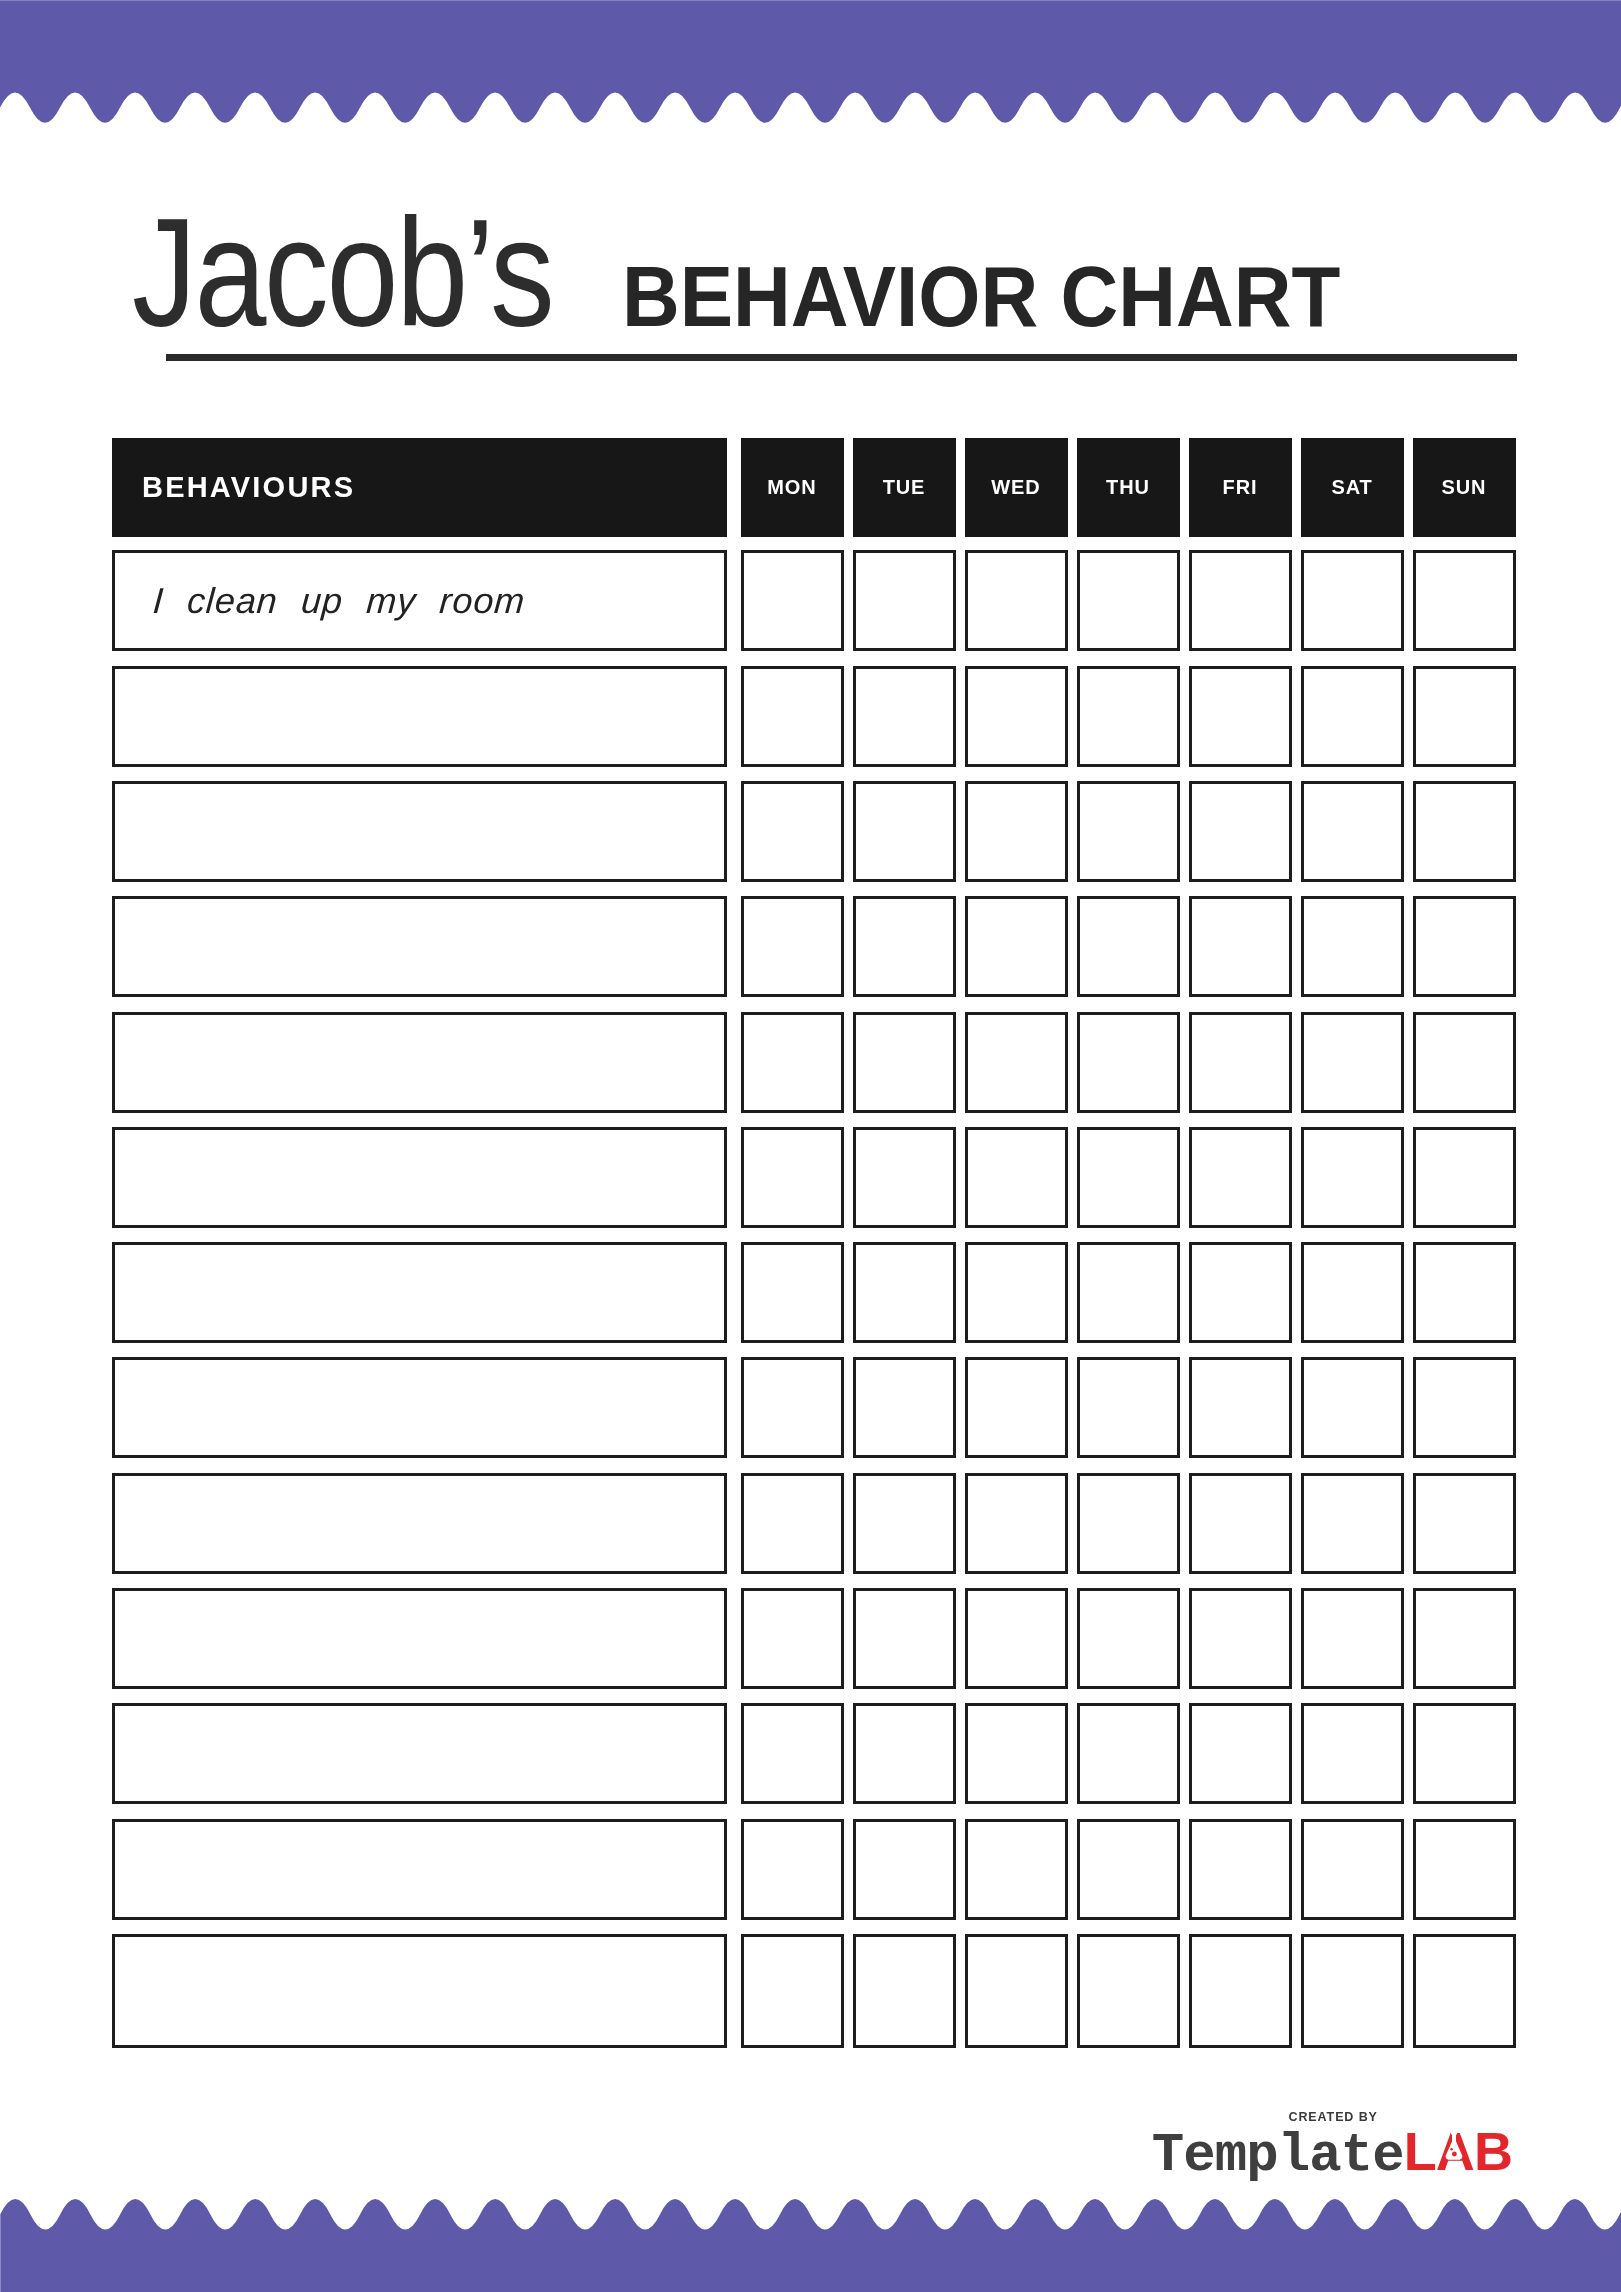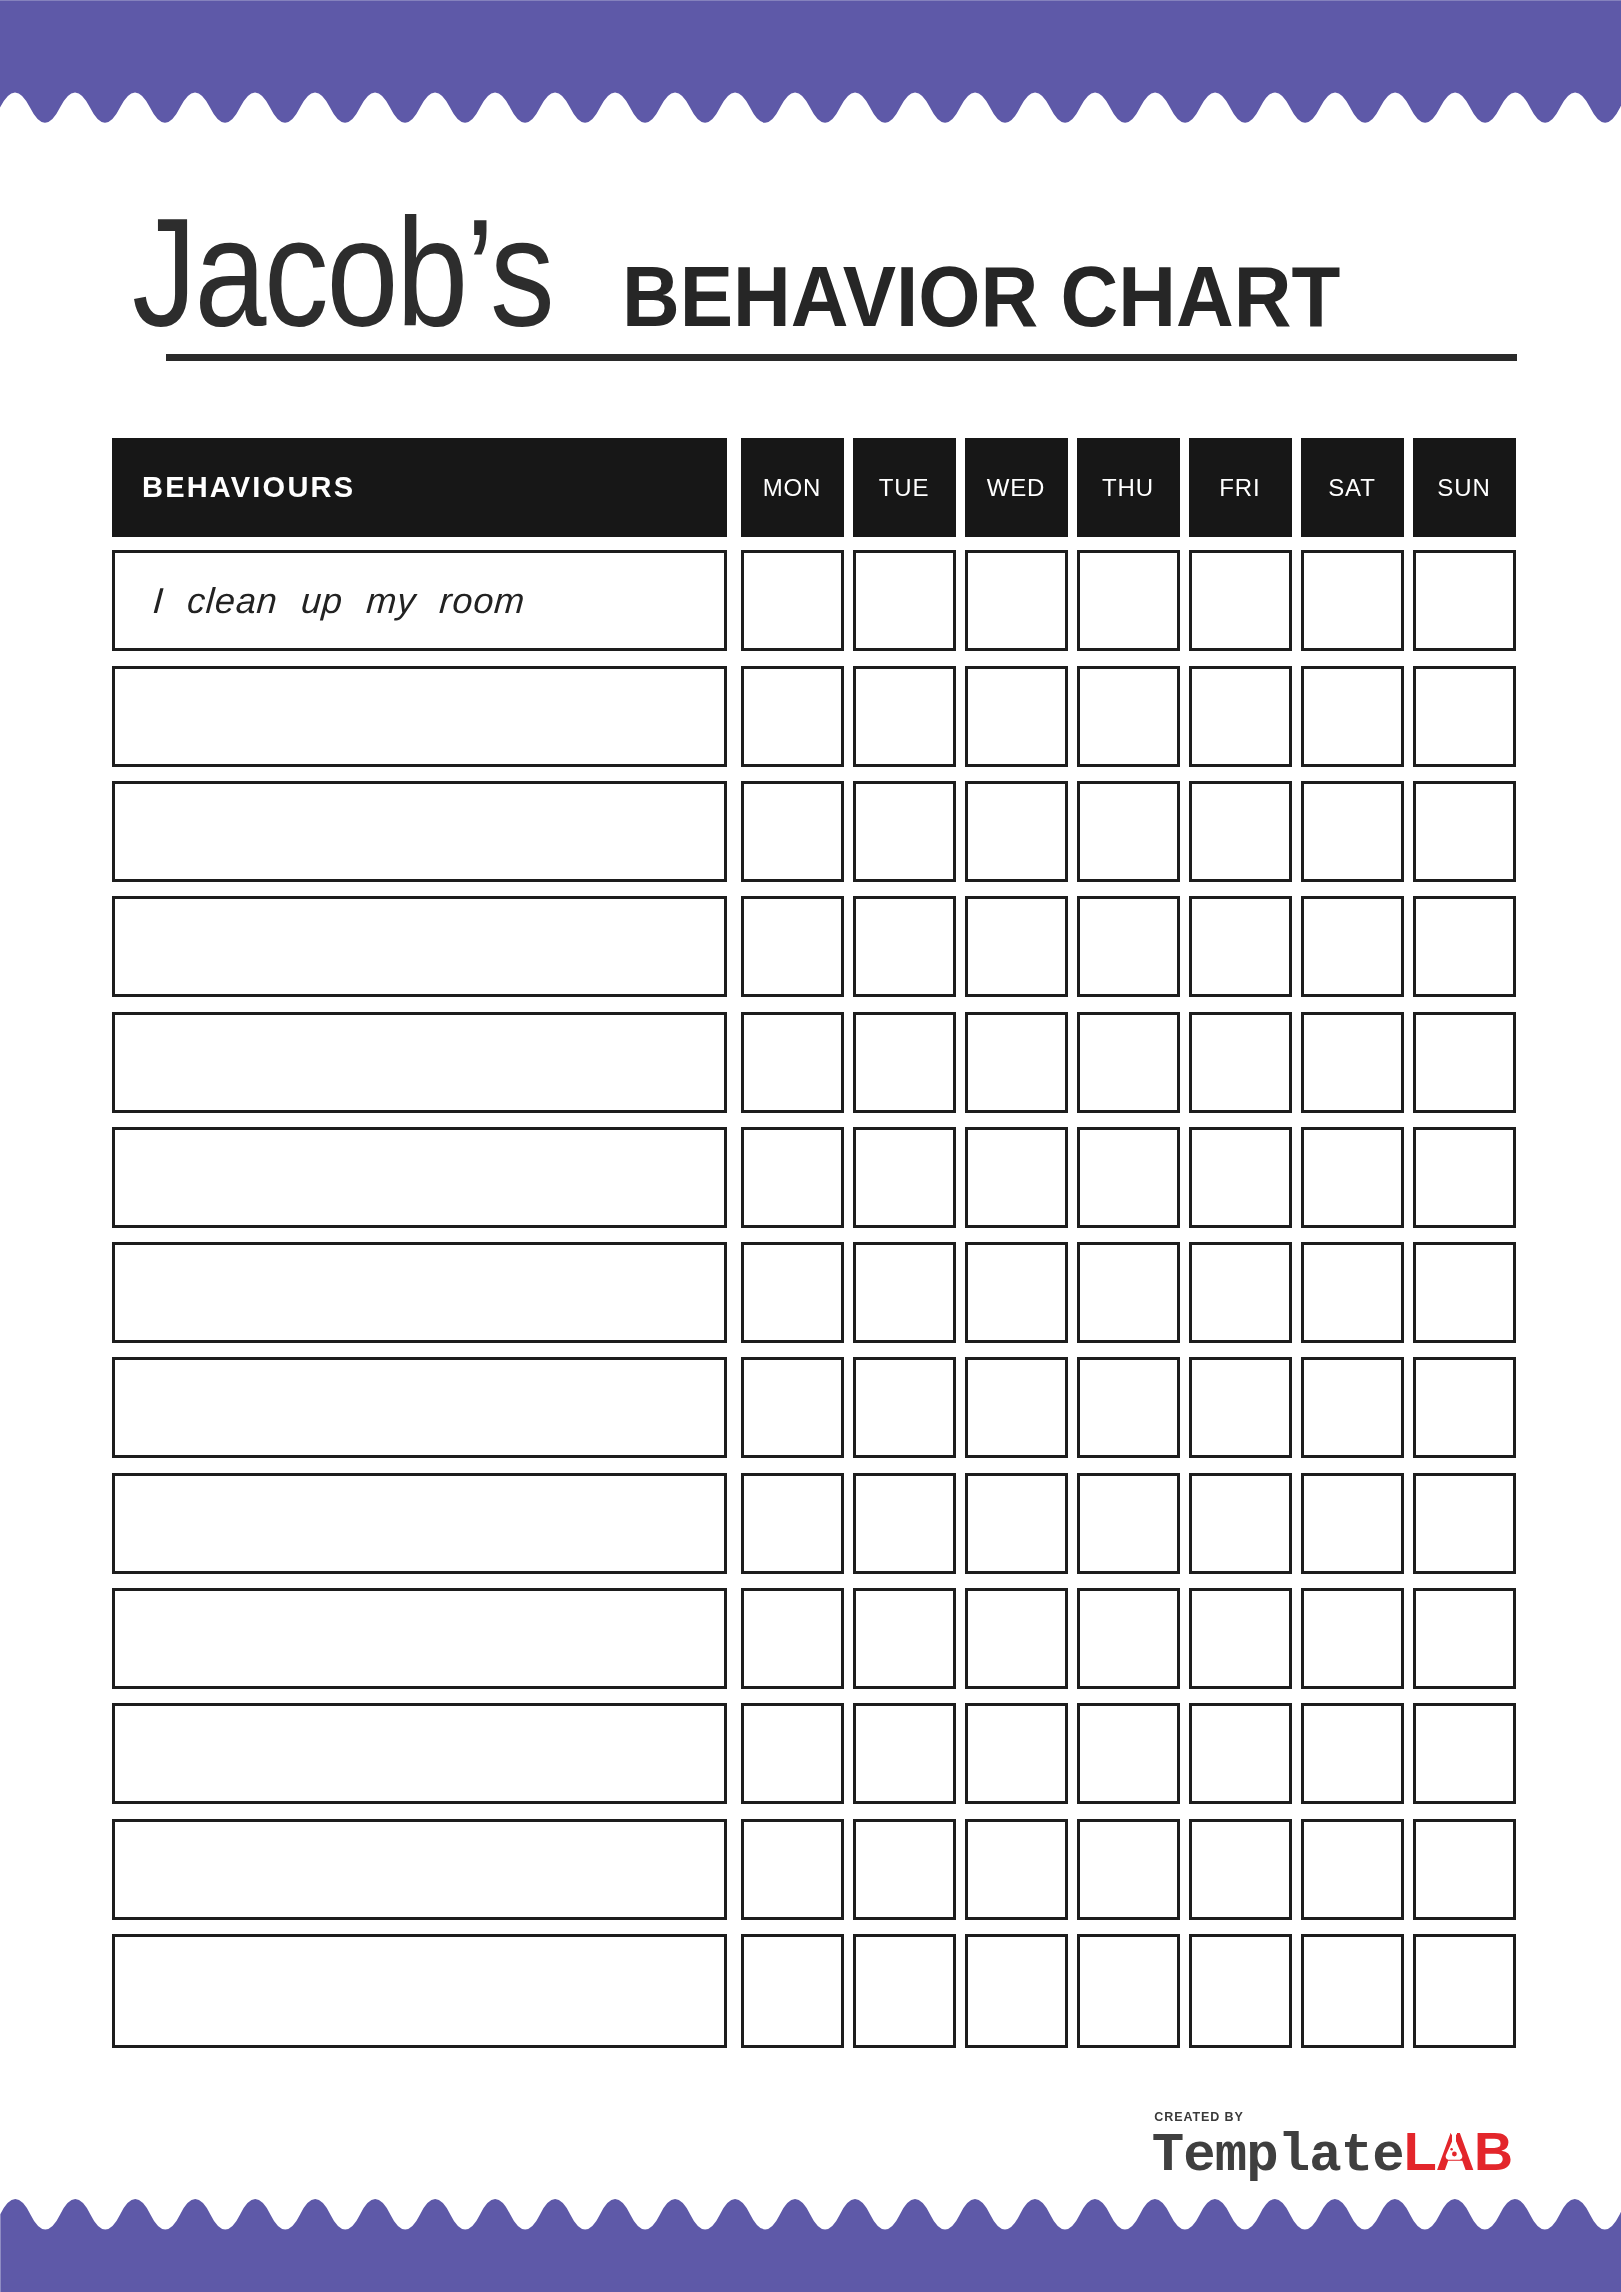--- a/index.html
+++ b/index.html
@@ -47,37 +47,37 @@
   .beh-col{width:615px;margin-right:4.5px;flex:0 0 auto;}
   .day-col{width:103px;margin-left:9px;flex:0 0 auto;}
   .hdr-beh{
     background:var(--header-bg);color:#fff;
     display:flex;align-items:center;padding-left:30px;
     font-size:29px;font-weight:700;letter-spacing:2.2px;
   }
   .hdr-day{
     background:var(--header-bg);color:#fff;
     display:flex;align-items:center;justify-content:center;
-    font-size:24px;font-weight:400;letter-spacing:0.9px;
+    font-size:20px;font-weight:700;letter-spacing:0.9px;
   }
   .row{display:flex;height:101px;margin-bottom:14.3px;}
   .row:last-child{height:114px;}
   .beh-box{
     border:3.6px solid var(--border);background:#fff;
     display:flex;align-items:center;padding-left:38px;overflow:hidden;
   }
   .beh-text{
     font-size:36px;font-style:italic;color:#222;
     word-spacing:12.5px;letter-spacing:0.9px;
     transform:skewX(-4deg);white-space:nowrap;
   }
   .day-cell{border:3.6px solid var(--border);background:#fff;}
 
   
-  .logo{position:absolute;top:2110px;right:109px;text-align:left;}
+  .logo{position:absolute;top:2110px;right:109px;text-align:center;}
   .created-by{
     font-size:12.5px;font-weight:700;color:#3a3a3a;
     letter-spacing:0.9px;line-height:14.3px;margin-left:2.7px;
   }
   .brand{
     position:relative;display:inline-block;
     font-size:54px;font-weight:700;line-height:1;letter-spacing:-0.9px;
   }
   .brand-primary{color:var(--brand-gray);font-family:Liberation Mono, monospace;}
   .brand-accent{color:var(--brand-red);}

